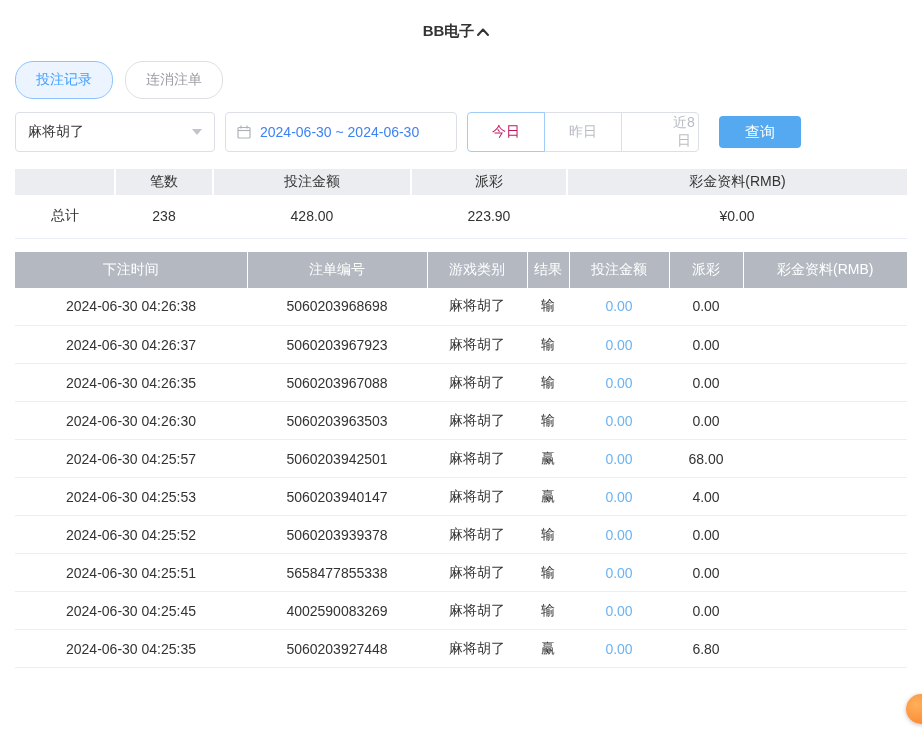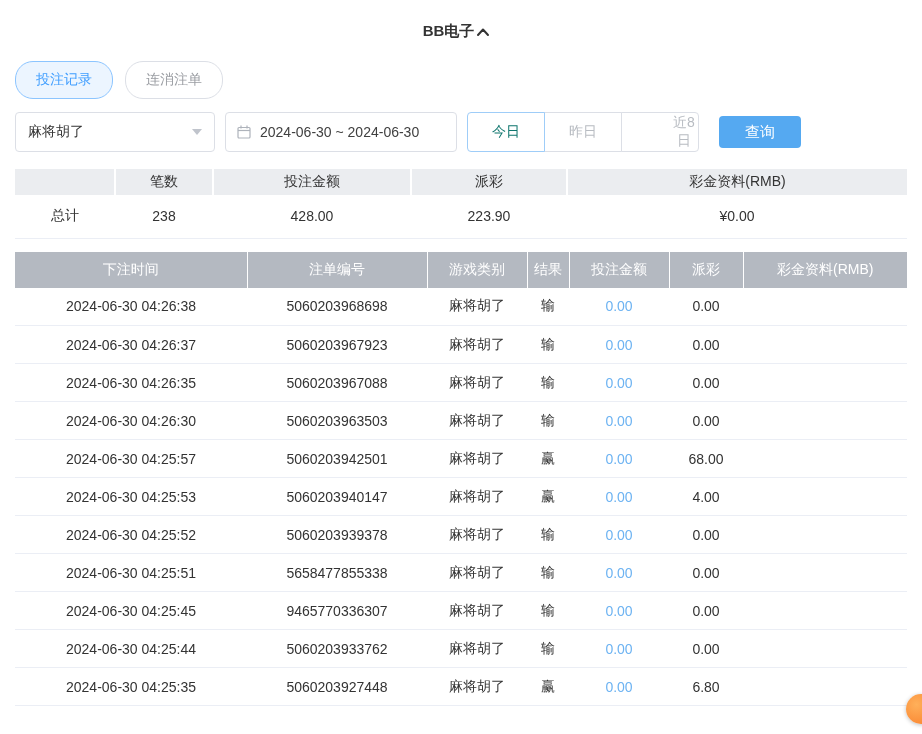--- a/index.html
+++ b/index.html
@@ -36,31 +36,31 @@
     padding: 0 12px; font-size: 14px; color: #333; cursor: pointer; background: #fff;
   }
   .caret-down {
     width: 0; height: 0;
     border-left: 5px solid transparent; border-right: 5px solid transparent;
     border-top: 6px solid #c0c4cc;
   }
   .datepicker {
     width: 232px; height: 40px; border: 1px solid #dcdfe6; border-radius: 4px;
     display: flex; align-items: center; gap: 8px; padding: 0 10px;
-    font-size: 14px; color: #404040; margin-left: 10px; cursor: pointer; background: #fff;
+    font-size: 14px; color: #3b82f6; margin-left: 10px; cursor: pointer; background: #fff;
   }
   .btn-group { display: flex; margin-left: 10px; height: 40px; }
   .btn-group button {
     width: 78px; height: 40px; background: #fff; border: 1px solid #dcdfe6;
     font-size: 14px; color: #b8bcc2; cursor: pointer; margin-left: -1px;
     font-family: inherit; position: relative;
   }
   .btn-group button:first-child { border-radius: 4px 0 0 4px; margin-left: 0; }
   .btn-group button:last-child { border-radius: 0 4px 4px 0; padding-left: 48px; }
-  .btn-group button.active { color: #0f766e; border-color: #9fcdf8; z-index: 2; }
+  .btn-group button.active { color: #be185d; border-color: #9fcdf8; z-index: 2; }
   .search-btn {
     width: 82px; height: 32px; margin-left: 20px; border: none; border-radius: 4px;
     background: #55a9f1; color: #fff; font-size: 15px; cursor: pointer;
     font-family: inherit;
   }
 
   
   table { border-collapse: collapse; table-layout: fixed; }
   .summary-table { width: 892px; margin: 17px 15px 0 15px; }
   .summary-table th {
@@ -256,30 +256,21 @@
         <td>2024-06-30 04:25:51</td>
         <td>5658477855338</td>
         <td>麻将胡了</td>
         <td>输</td>
         <td><a class="amount-link">0.00</a></td>
         <td>0.00</td>
         <td></td>
       </tr>
       <tr>
         <td>2024-06-30 04:25:45</td>
-        <td>9465770336307</td>
-        <td>麻将胡了</td>
-        <td>输</td>
-        <td><a class="amount-link">0.00</a></td>
-        <td>0.00</td>
-        <td></td>
-      </tr>
-      <tr>
-        <td>2024-06-30 04:25:44</td>
-        <td>5060203933762</td>
+        <td>4002590083269</td>
         <td>麻将胡了</td>
         <td>输</td>
         <td><a class="amount-link">0.00</a></td>
         <td>0.00</td>
         <td></td>
       </tr>
       <tr>
         <td>2024-06-30 04:25:35</td>
         <td>5060203927448</td>
         <td>麻将胡了</td>

